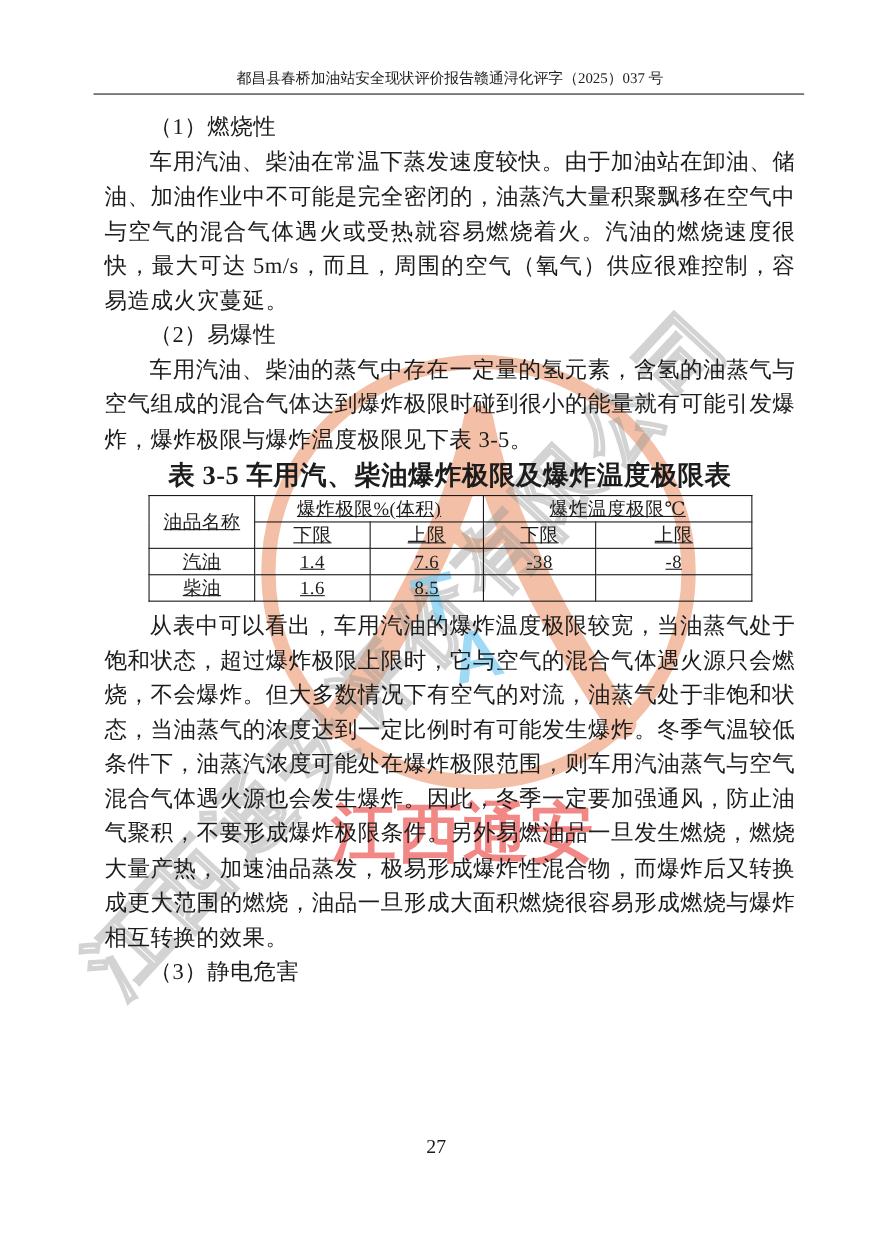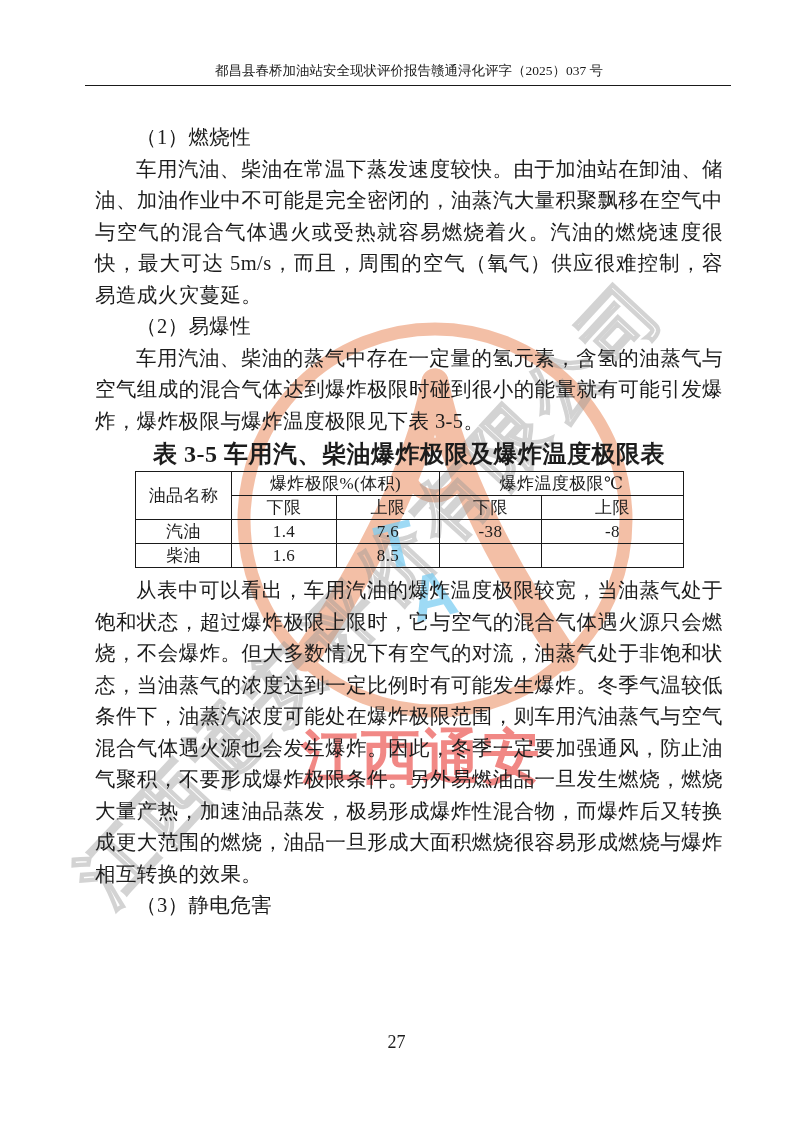--- a/index.html
+++ b/index.html
@@ -45,33 +45,32 @@
   .header .bold{font-weight:400;}
   .header-rule{
     position:absolute;left:85px;right:62px;top:85px;z-index:1;
     border-top:1.8px solid #1a1a1a;height:0;
   }
   
   .content{
     position:absolute;left:95px;top:101px;width:628px;z-index:1;
     font-size:20.5px;line-height:31.5px;letter-spacing:0.4px;
     text-align:justify;
-    margin-top:21px;
   }
   .para{text-indent:2em;margin:0;}
   .heading{text-indent:2em;margin:0;}
   
   .tbl-title{
     text-align:center;font-weight:700;font-size:24px;line-height:30px;
     text-indent:0;margin:2px 0 2px 0;letter-spacing:0.5px;
   }
   table.limits{
     border-collapse:collapse;margin:0 0 7px 40px;
     width:548px;table-layout:fixed;
-    font-size:17px;line-height:21px;text-align:center;
+    font-size:17px;line-height:21px;text-align:center;text-decoration:underline;
   }
   table.limits td,table.limits th{
     border:1.4px solid #1a1a1a;padding:1px 2px;font-weight:400;
     background:transparent;
   }
   col.c-name{width:96px;}
   col.c-a{width:105px;}col.c-b{width:103px;}
   col.c-c{width:102px;}col.c-d{width:142px;}
   
   .footer{

